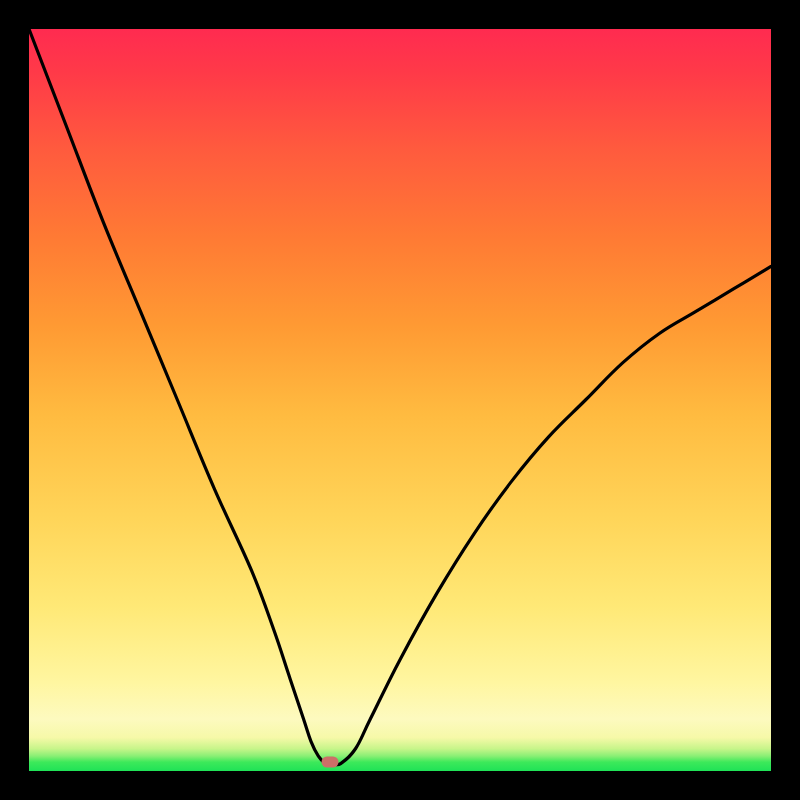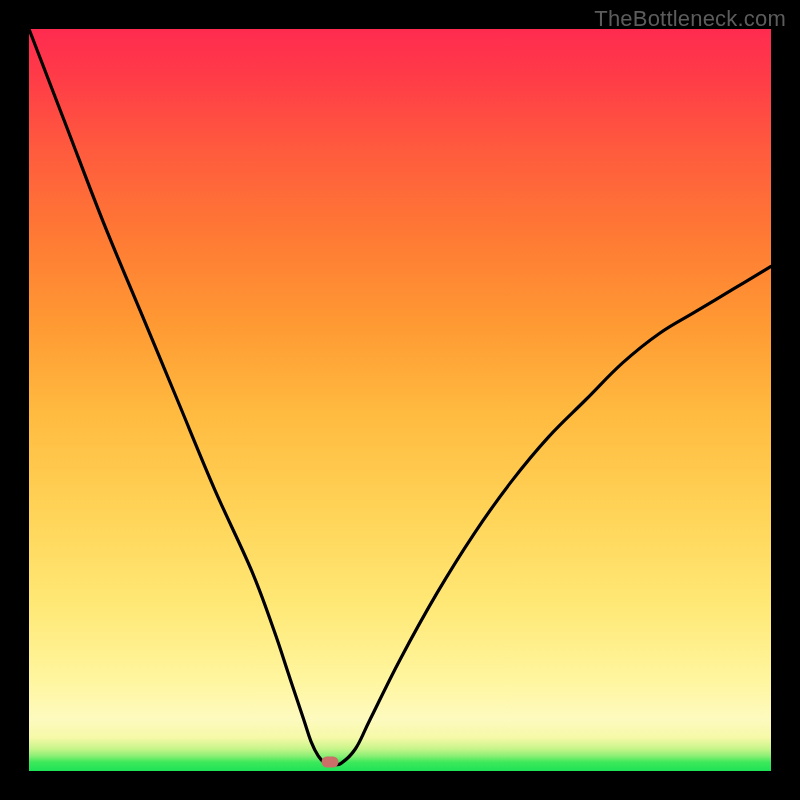--- a/index.html
+++ b/index.html
@@ -67,21 +67,20 @@
     height: 11px;
     border-radius: 6px;
     background: #cc6f68;
     transform: translate(-50%, -50%);
   }
 </style>
 </head>
 <body>
 
 <div class="frame">
-  <div class="watermark">TheBottleneck.com</div>
 
   <div class="plot-area">
     <svg class="curve" viewBox="0 0 742 742" preserveAspectRatio="none">
       <path id="curve-path" fill="none" stroke="#000" stroke-width="3.2" stroke-linecap="round" stroke-linejoin="round" d="M 0.00 0.00 C 6.68 17.36, 23.74 61.73, 37.10 96.46 C 50.46 131.19, 60.84 159.53, 74.20 192.92 C 87.56 226.31, 97.94 249.91, 111.30 281.96 C 124.66 314.01, 135.04 338.95, 148.40 371.00 C 161.76 403.05, 172.14 429.32, 185.50 460.04 C 198.86 490.76, 211.92 516.28, 222.60 541.66 C 233.28 567.04, 238.18 582.32, 244.86 601.02 C 251.54 619.72, 254.36 629.51, 259.70 645.54 C 265.04 661.57, 270.53 678.04, 274.54 690.06 C 278.55 702.08, 279.29 705.64, 281.96 712.32 C 284.63 719.00, 286.71 723.15, 289.38 727.16 C 292.05 731.17, 294.13 733.24, 296.80 734.58 C 299.47 735.92, 301.55 734.58, 304.22 734.58 C 306.89 734.58, 307.63 737.25, 311.64 734.58 C 315.65 731.91, 321.14 727.75, 326.48 719.74 C 331.82 711.73, 333.31 706.09, 341.32 690.06 C 349.33 674.03, 358.98 653.41, 371.00 630.70 C 383.02 607.99, 394.74 586.63, 408.10 563.92 C 421.46 541.21, 431.84 524.59, 445.20 504.56 C 458.56 484.53, 468.94 469.98, 482.30 452.62 C 495.66 435.26, 506.04 422.79, 519.40 408.10 C 532.76 393.41, 543.14 384.36, 556.50 371.00 C 569.86 357.64, 580.24 345.92, 593.60 333.90 C 606.96 321.88, 617.34 313.57, 630.70 304.22 C 644.06 294.87, 654.44 289.97, 667.80 281.96 C 681.16 273.95, 691.54 267.71, 704.90 259.70 C 718.26 251.69, 735.32 241.45, 742.00 237.44"></path>
     </svg>
     <div class="marker" id="marker" style="left: 300.51px; top: 733.096px;"></div>
   </div>
 </div>
 
 </body></html>

